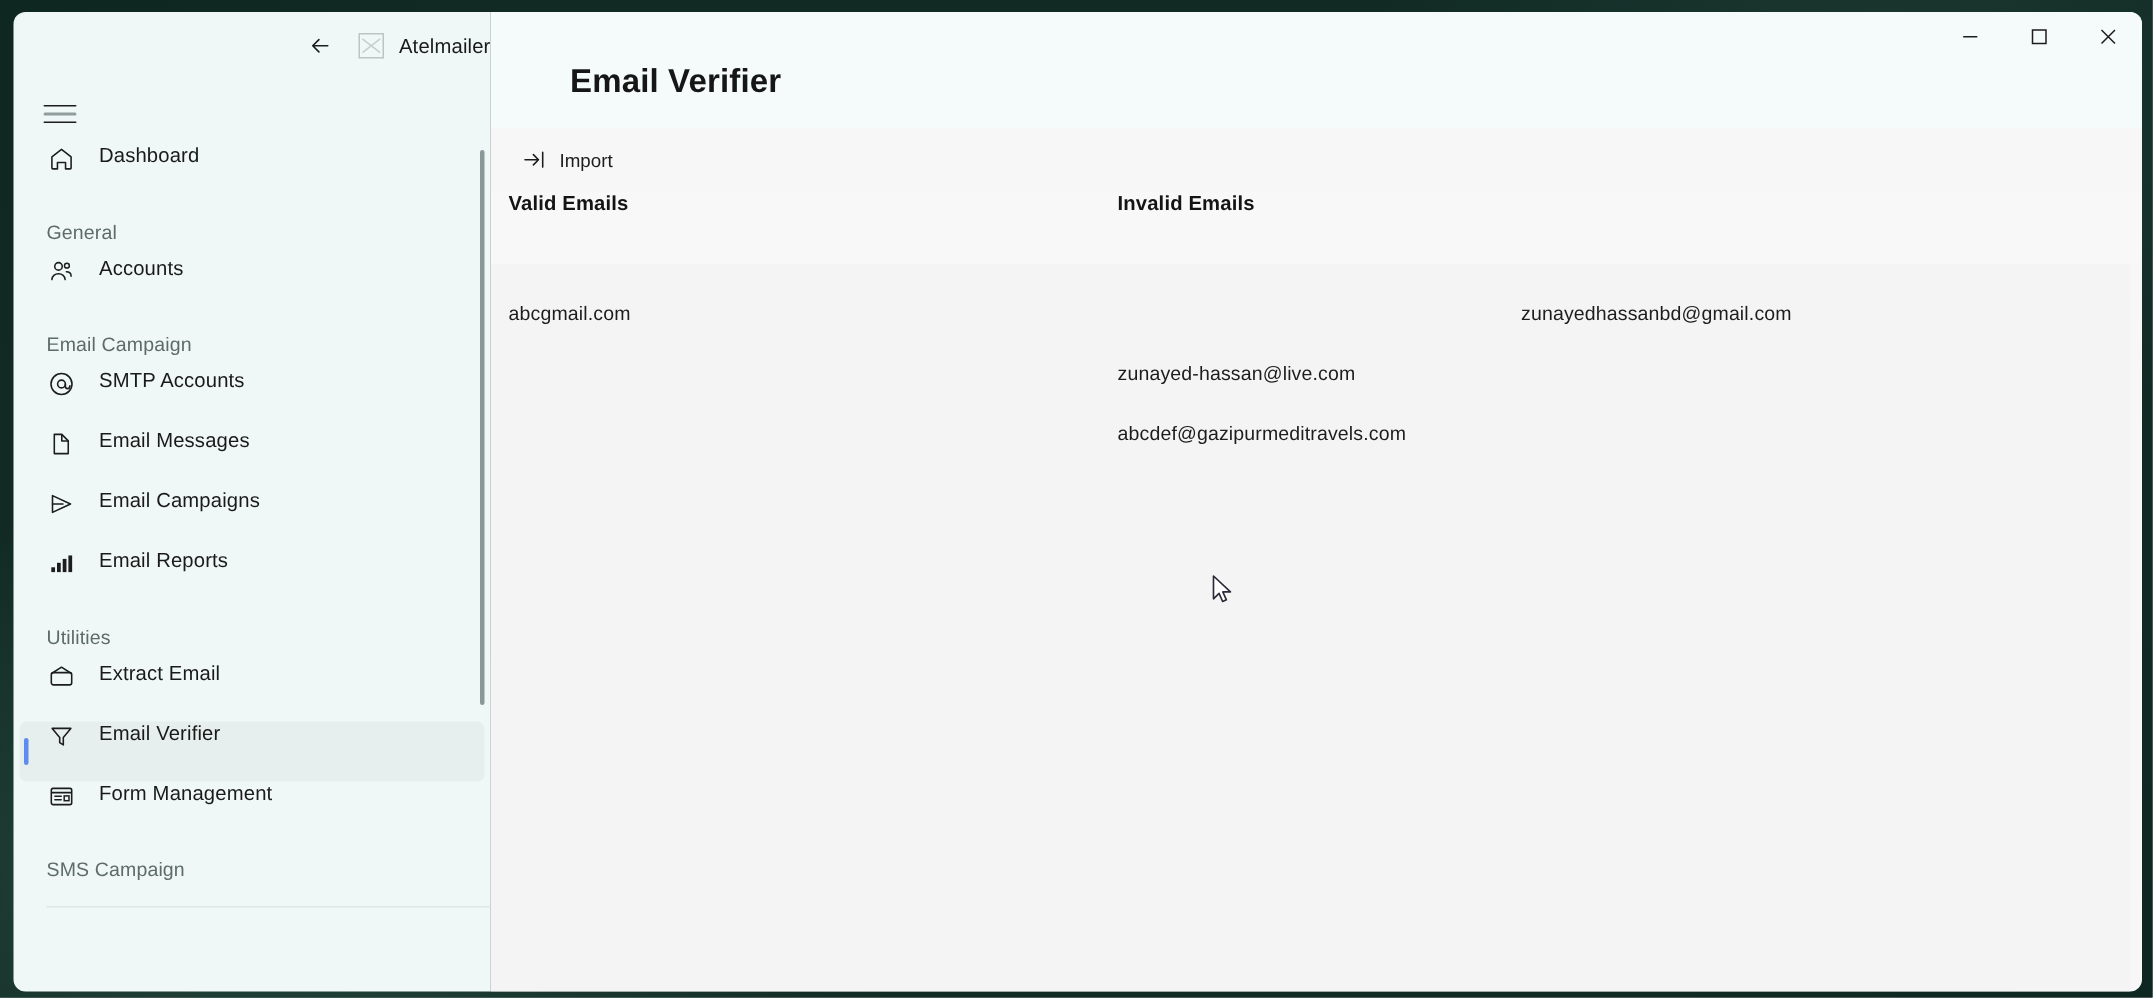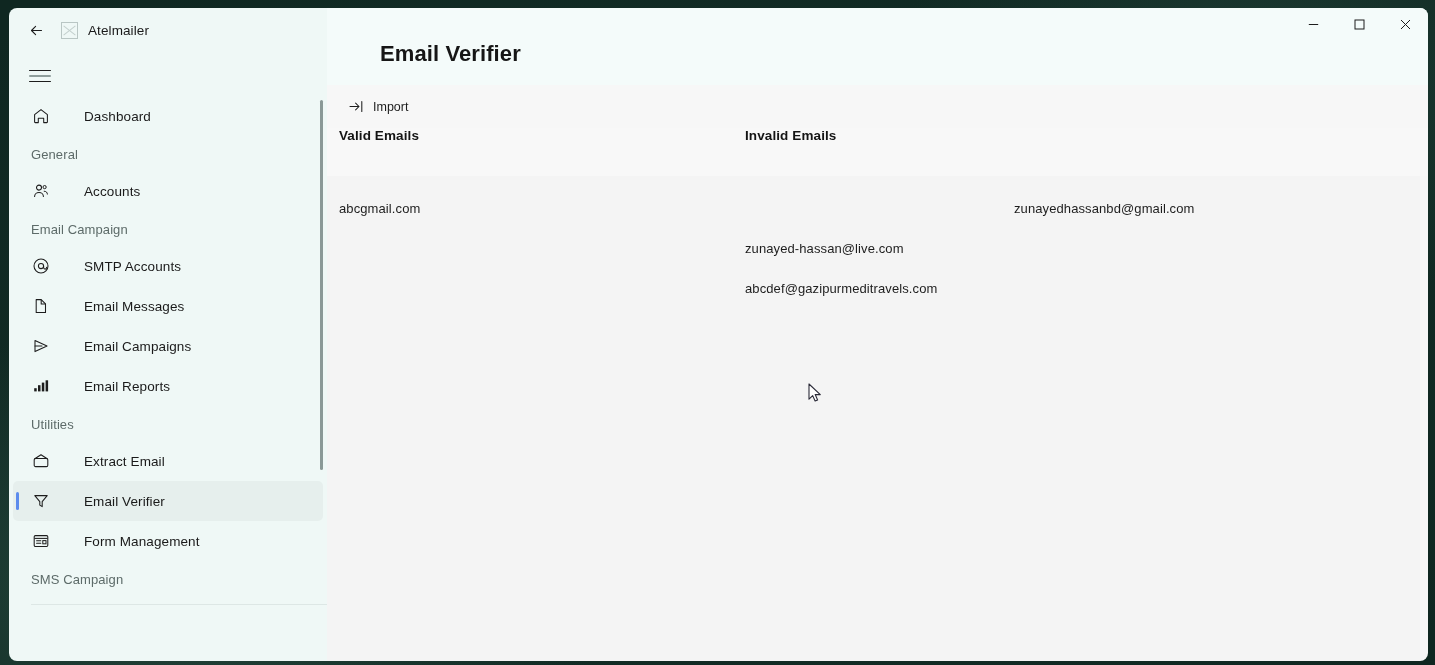--- a/index.html
+++ b/index.html
@@ -41,20 +41,21 @@
     border-bottom-left-radius: 8px;
     overflow: hidden;
   }
 
   .nav-top {
     display: flex;
     align-items: center;
     height: 44px;
     padding-left: 12px;
     gap: 10px;
+    justify-content: flex-end;
   }
   .back-btn {
     width: 30px; height: 30px;
     display: flex; align-items: center; justify-content: center;
     border-radius: 4px;
     color: #1d1d1d;
   }
   .app-logo {
     width: 17px; height: 17px;
     border: 1px solid #b9c6c4;
@@ -100,22 +101,21 @@
   .nav-section {
     font-size: 13px;
     color: #5d6b69;
     padding: 11px 0 9px 22px;
     letter-spacing: .1px;
   }
 
   .nav-item {
     position: relative;
     display: flex;
-    align-items: center;
-    gap: 34px;
+    gap: 16px;
     height: 40px;
     margin: 0 4px;
     padding-left: 18px;
     border-radius: 5px;
     color: #1a1a1a;
     font-size: 13.5px;
     letter-spacing: .1px;
   }
   .nav-item .ico {
     width: 19px; height: 19px;

